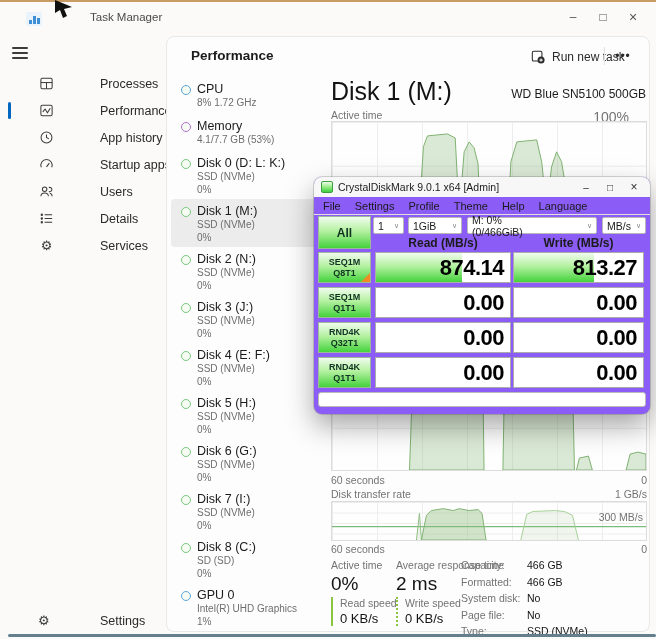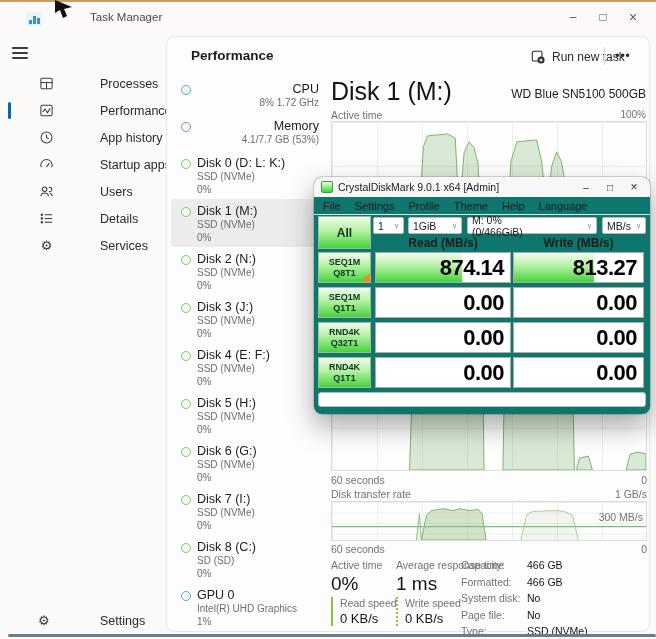--- a/index.html
+++ b/index.html
@@ -38,36 +38,36 @@
   .panel-header-title{position:absolute;left:24px;top:11px;font-size:13.5px;font-weight:bold;color:#1b1b1b;}
   .run-task{position:absolute;left:358px;top:9px;height:22px;display:flex;align-items:center;gap:7px;
             padding:0 6px;font-size:12px;color:#2a2a2a;border-radius:4px;}
   .hdr-sep{position:absolute;left:437px;top:10px;width:1px;height:18px;background:#e3e3e3;}
   .more-btn{position:absolute;left:443px;top:9px;width:26px;height:20px;display:flex;align-items:center;justify-content:center;
             font-size:12px;letter-spacing:1px;color:#2a2a2a;}
 
   
   .plist{position:absolute;left:4px;top:40px;width:148px;}
   .perf-item{position:relative;border-radius:4px;padding:5px 0 0 0;}
-  .perf-item.two{height:37px;text-align:right;}
+  .perf-item.two{height:37px;}
   .perf-item.three{height:48px;}
   .perf-item.selected{background:#ececec;}
   .perf-item .ring{position:absolute;left:10px;top:8px;width:10px;height:10px;border-radius:50%;
                    border:1.6px solid #7cc97c;background:#f6fbf4;}
   .pi-text{margin-left:26px;}
   .pi-name{font-size:12.5px;color:#1b1b1b;line-height:15px;white-space:nowrap;}
   .pi-sub{font-size:10px;color:#6e6e6e;line-height:12.5px;white-space:nowrap;}
   .pi-sub:empty{display:none;}
 
   
   .detail{position:absolute;left:164px;top:40px;width:316px;}
   .d-title{position:absolute;left:0;top:0;font-size:25px;font-weight:400;color:#141414;}
   .d-device{position:absolute;right:1px;top:10px;font-size:12px;color:#1b1b1b;}
   .d-chart1-label{position:absolute;left:0;top:32px;font-size:10.5px;color:#737373;}
-  .d-chart1-max{position:absolute;right:1px;top:32px;font-size:10px;color:#737373;}
+  .d-chart1-max{position:absolute;right:18px;top:32px;font-size:14px;color:#737373;}
   .chart{position:absolute;left:0;width:316px;border:1px solid #dcdcdc;background:#fefefe;
          background-image:linear-gradient(to right,#ededed 1px,transparent 1px),
                           linear-gradient(to bottom,#ededed 1px,transparent 1px);
          background-size:45px 43.7px;}
   .chart1{top:44px;height:350px;}
   .chart2{top:424px;height:40px;background-size:45px 10.5px;}
   .chart svg{position:absolute;left:0;top:0;width:100%;height:100%;}
   .xrow1{position:absolute;left:0;top:397px;width:316px;font-size:10.5px;color:#737373;}
   .c2head{position:absolute;left:0;top:411px;width:316px;font-size:10.5px;color:#737373;}
   .xrow2{position:absolute;left:0;top:466px;width:316px;font-size:10.5px;color:#737373;}
@@ -83,21 +83,21 @@
   .speed{position:absolute;top:38px;padding-left:7px;}
   .speed .st-mid{font-size:13px;color:#141414;margin-top:2px;}
   .speed.read{left:0;border-left:2px solid #8cc63f;}
   .speed.write{left:65px;border-left:2px dotted #8cc63f;}
   .st-right{position:absolute;left:130px;top:0;width:186px;}
   .st-rrow{display:flex;margin-bottom:4.5px;}
   .st-rrow .rl{width:66px;color:#737373;}
   .st-rrow .rv{color:#141414;}
 
   
-  .cdm{position:absolute;left:314px;top:177px;width:336px;height:237px;background:#0f766e;
+  .cdm{position:absolute;left:314px;top:177px;width:336px;height:237px;background:#8b5cf6;
        border-radius:8px;box-shadow:0 12px 28px rgba(0,0,0,.35),0 0 0 1px rgba(0,0,0,.15);z-index:30;
        font-family:"Liberation Sans",sans-serif;}
   .cdm-titlebar{position:absolute;left:0;top:0;width:100%;height:20px;background:#f7f7f7;border-radius:8px 8px 0 0;}
   .cdm-ticon{position:absolute;left:7px;top:4px;width:12px;height:12px;border-radius:2px;border:1px solid #3e9e3e;
              background:linear-gradient(180deg,#eefcec 0%,#9fee8d 45%,#3ccf3c 100%);}
   .cdm-title{position:absolute;left:24px;top:4px;font-size:10.5px;color:#1b1b1b;white-space:nowrap;}
   .cdm-controls{position:absolute;right:4px;top:0;display:flex;}
   .cdm-controls span{width:24px;height:20px;display:flex;align-items:center;justify-content:center;font-size:10px;color:#333;}
   .cdm-menubar{position:absolute;left:2px;top:21px;height:16px;display:flex;align-items:center;}
   .cdm-menubar span{padding:0 7px;font-size:11px;color:#1b1b1b;}
@@ -378,21 +378,21 @@
         <span class="rgt">0</span>
       </div>
 
       <div class="stats">
         <div class="st-col1">
           <div class="st-label">Active time</div>
           <div class="st-big">0%</div>
         </div>
         <div class="st-col2">
           <div class="st-label">Average response time</div>
-          <div class="st-big">1 ms</div>
+          <div class="st-big">2 ms</div>
         </div>
         <div class="speed read">
           <div class="st-label">Read speed</div>
           <div class="st-mid">0 KB/s</div>
         </div>
         <div class="speed write">
           <div class="st-label">Write speed</div>
           <div class="st-mid">0 KB/s</div>
         </div>
         <div class="st-right">

